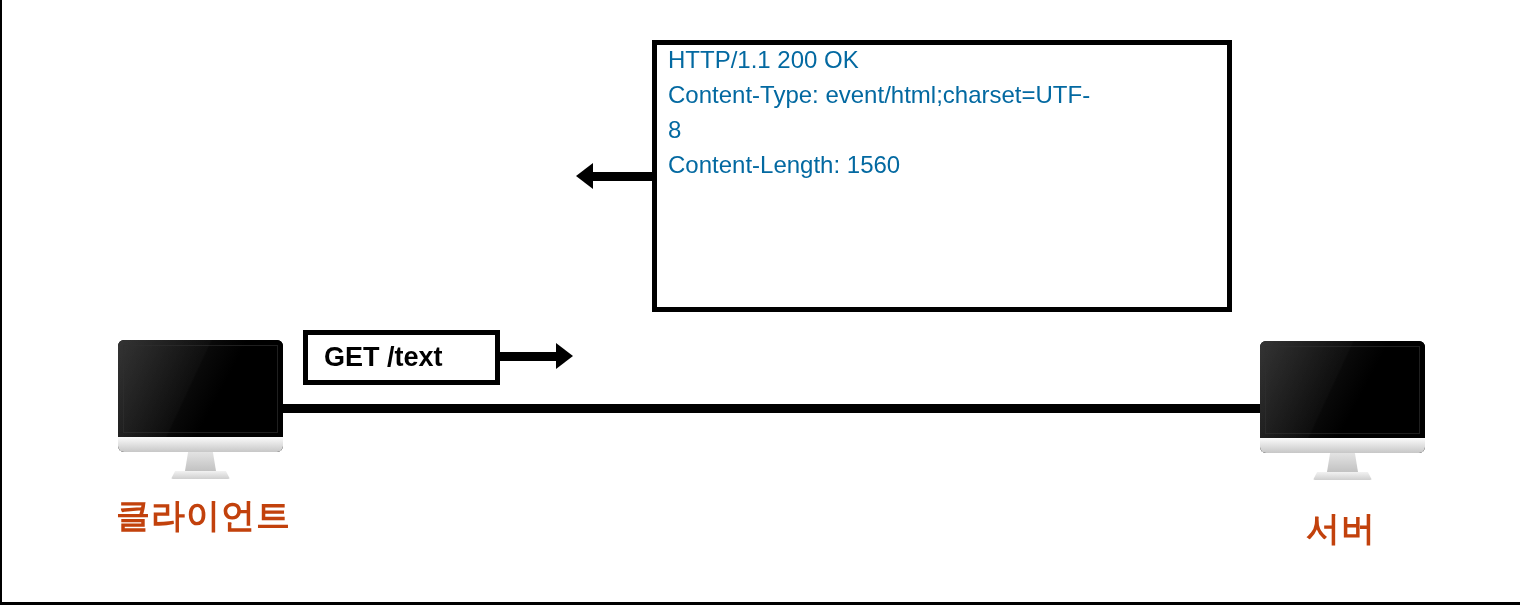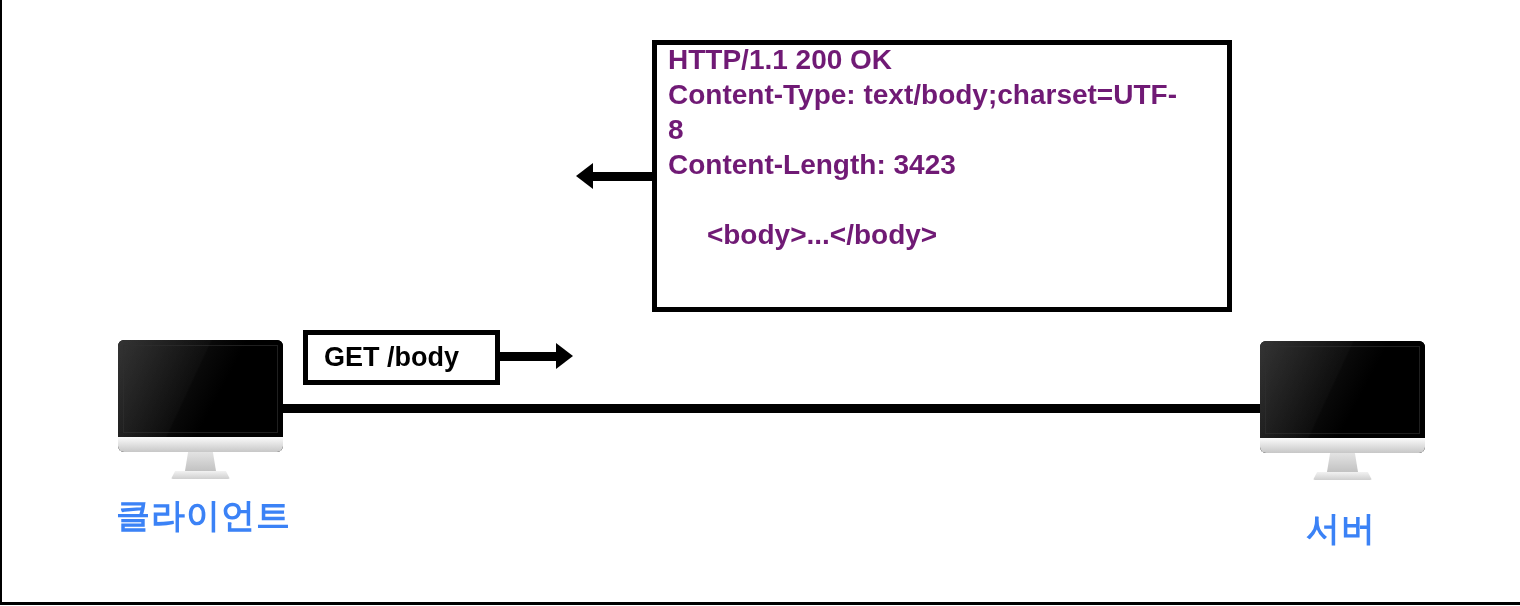--- a/index.html
+++ b/index.html
@@ -21,25 +21,25 @@
     position: absolute;
     left: 652px; top: 40px;
     width: 580px; height: 272px;
     border: 5px solid #000;
     background: #fff;
     overflow: hidden;
     padding: 0 6px 0 11px;
   }
   .response-lines { margin-top: -3px; }
   .resp-line {
-    font-size: 28px;
-    font-weight: bold;
+    font-size: 24px;
+    font-weight: normal;
     line-height: 35px;
     min-height: 35px;
-    color: #701a75;
+    color: #0369a1;
     white-space: pre;
   }
 
   
   .arrow-shaft { position: absolute; background: #000; }
   .tri-left {
     position: absolute;
     width: 0; height: 0;
     border-top: 13px solid transparent;
     border-bottom: 13px solid transparent;
@@ -126,54 +126,53 @@
     border-radius: 2px;
   }
   .client-monitor { left: 118px; top: 340px; }
   .server-monitor { left: 1260px; top: 341px; }
 
   
   .endpoint-label {
     position: absolute;
     font-size: 34px;
     font-weight: bold;
-    color: #3b82f6;
+    color: #c2410c;
     line-height: 40px;
     letter-spacing: 1px;
     white-space: nowrap;
   }
   .client-label { left: 116px; top: 495px; }
   .server-label { left: 1306px; top: 508px; }
 </style>
 </head>
 <body>
 
 <div class="canvas">
 
   <div class="edge-left"></div>
   <div class="edge-bottom"></div>
 
   <div class="response-box">
     <div class="response-lines">
       <div class="resp-line">HTTP/1.1 200 OK</div>
-      <div class="resp-line">Content-Type: text/body;charset=UTF-</div>
+      <div class="resp-line">Content-Type: event/html;charset=UTF-</div>
       <div class="resp-line">8</div>
-      <div class="resp-line">Content-Length: 3423</div>
+      <div class="resp-line">Content-Length: 1560</div>
       <div class="resp-line"></div>
-      <div class="resp-line">     &lt;body&gt;...&lt;/body&gt;</div>
     </div>
   </div>
 
   <div>
     <div class="arrow-shaft resp-arrow-shaft"></div>
     <div class="tri-left resp-arrow-head"></div>
   </div>
 
   <div class="request-box">
-    <span class="request-label">GET /body</span>
+    <span class="request-label">GET /text</span>
   </div>
 
   <div>
     <div class="arrow-shaft req-arrow-shaft"></div>
     <div class="tri-right req-arrow-head"></div>
   </div>
 
   <div class="net-line"></div>
 
   <div class="monitor client-monitor">

